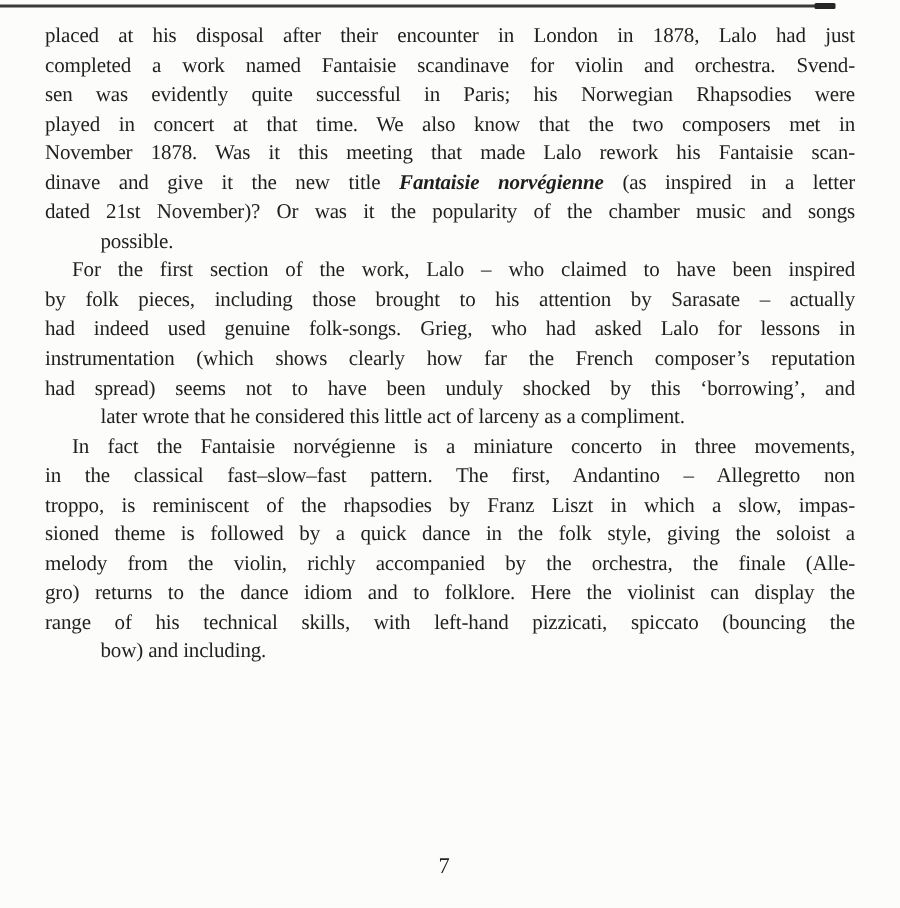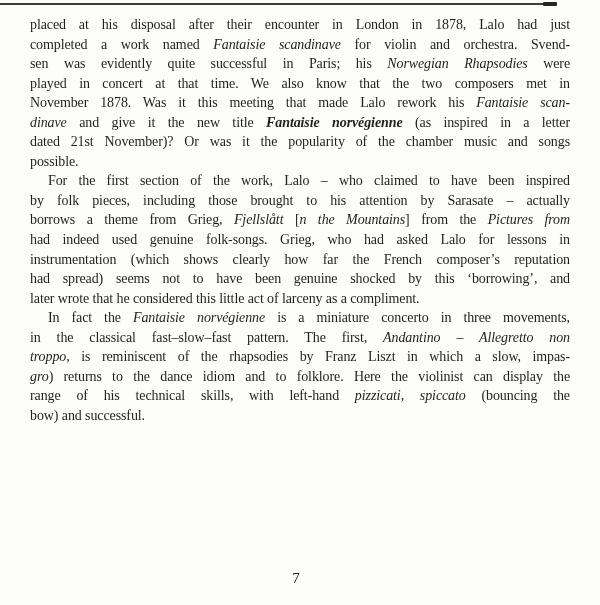--- a/index.html
+++ b/index.html
@@ -35,24 +35,24 @@
   .para { margin: 0; }
   .line {
     height: 19.55px;
     line-height: 19.55px;
     overflow: hidden;
     text-align: justify;
     white-space: normal;
   }
   
   .line::after { content: ""; display: inline-block; width: 100%; height: 0; }
-  .line.last { text-align: left; }
+  .line.last { text-align: left; margin-left: 37px; }
   .line.last::after { content: none; }
   .line.indent { text-indent: 18px; }
-  .i  { font-style: italic; }
+  .i  { }
   .bi { font-style: italic; font-weight: bold; }
   .page-number {
     position: absolute; left: 26px; top: 567px;
     width: 540px; height: 22px;
     text-align: center;
     font-size: 15px; line-height: 22px;
     color: #242424;
   }
 </style>
 </head>
@@ -68,29 +68,30 @@
         <div class="line"><span>sen was evidently quite successful in Paris; his </span><span class="i">Norwegian Rhapsodies</span><span> were</span></div>
         <div class="line"><span>played in concert at that time. We also know that the two composers met in</span></div>
         <div class="line"><span>November 1878. Was it this meeting that made Lalo rework his </span><span class="i">Fantaisie scan-</span></div>
         <div class="line"><span class="i">dinave</span><span> and give it the new title </span><span class="bi">Fantaisie norvégienne</span><span> (as inspired in a letter</span></div>
         <div class="line"><span>dated 21st November)? Or was it the popularity of the chamber music and songs</span></div>
         <div class="line last"><span>possible.</span></div>
       </div>
       <div class="para">
         <div class="line indent"><span>For the first section of the work, Lalo – who claimed to have been inspired</span></div>
         <div class="line"><span>by folk pieces, including those brought to his attention by Sarasate – actually</span></div>
-        <div class="line"><span>borrows a theme from Grieg, </span><span class="i">Fjellslått</span><span> [</span><span class="i">n the Mountains</span><span>] from the </span><span class="i">Pictures from</span></div>
         <div class="line"><span>had indeed used genuine folk-songs. Grieg, who had asked Lalo for lessons in</span></div>
         <div class="line"><span>instrumentation (which shows clearly how far the French composer’s reputation</span></div>
-        <div class="line"><span>had spread) seems not to have been genuine shocked by this ‘borrowing’, and</span></div>
+        <div class="line"><span>had spread) seems not to have been unduly shocked by this ‘borrowing’, and</span></div>
         <div class="line last"><span>later wrote that he considered this little act of larceny as a compliment.</span></div>
       </div>
       <div class="para">
         <div class="line indent"><span>In fact the </span><span class="i">Fantaisie norvégienne</span><span> is a miniature concerto in three movements,</span></div>
         <div class="line"><span>in the classical fast–slow–fast pattern. The first, </span><span class="i">Andantino – Allegretto non</span></div>
         <div class="line"><span class="i">troppo</span><span>, is reminiscent of the rhapsodies by Franz Liszt in which a slow, impas-</span></div>
+        <div class="line"><span>sioned theme is followed by a quick dance in the folk style, giving the soloist a</span></div>
+        <div class="line"><span>melody from the violin, richly accompanied by the orchestra, the finale (</span><span class="i">Alle-</span></div>
         <div class="line"><span class="i">gro</span><span>) returns to the dance idiom and to folklore. Here the violinist can display the</span></div>
         <div class="line"><span>range of his technical skills, with left-hand </span><span class="i">pizzicati</span><span>, </span><span class="i">spiccato</span><span> (bouncing the</span></div>
-        <div class="line last"><span>bow) and successful.</span></div>
+        <div class="line last"><span>bow) and including.</span></div>
       </div>
     </div>
   <div class="page-number">7</div>
 </div>
 
 </body></html>

